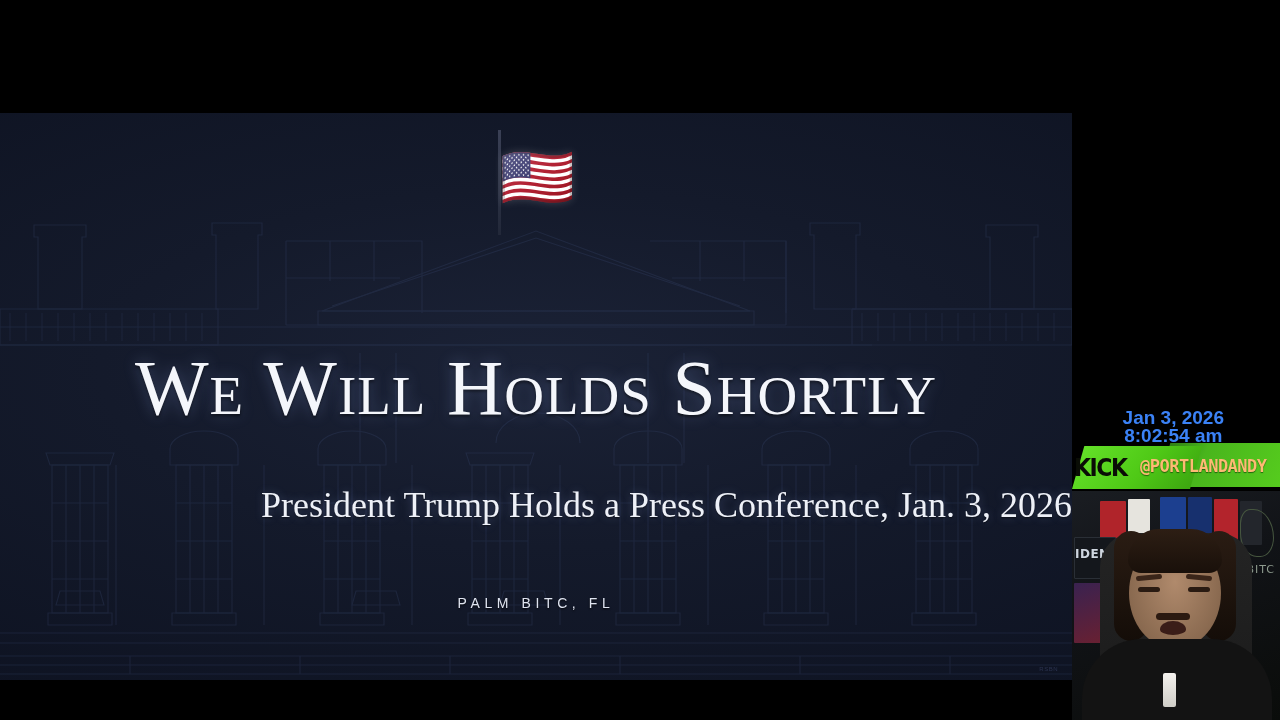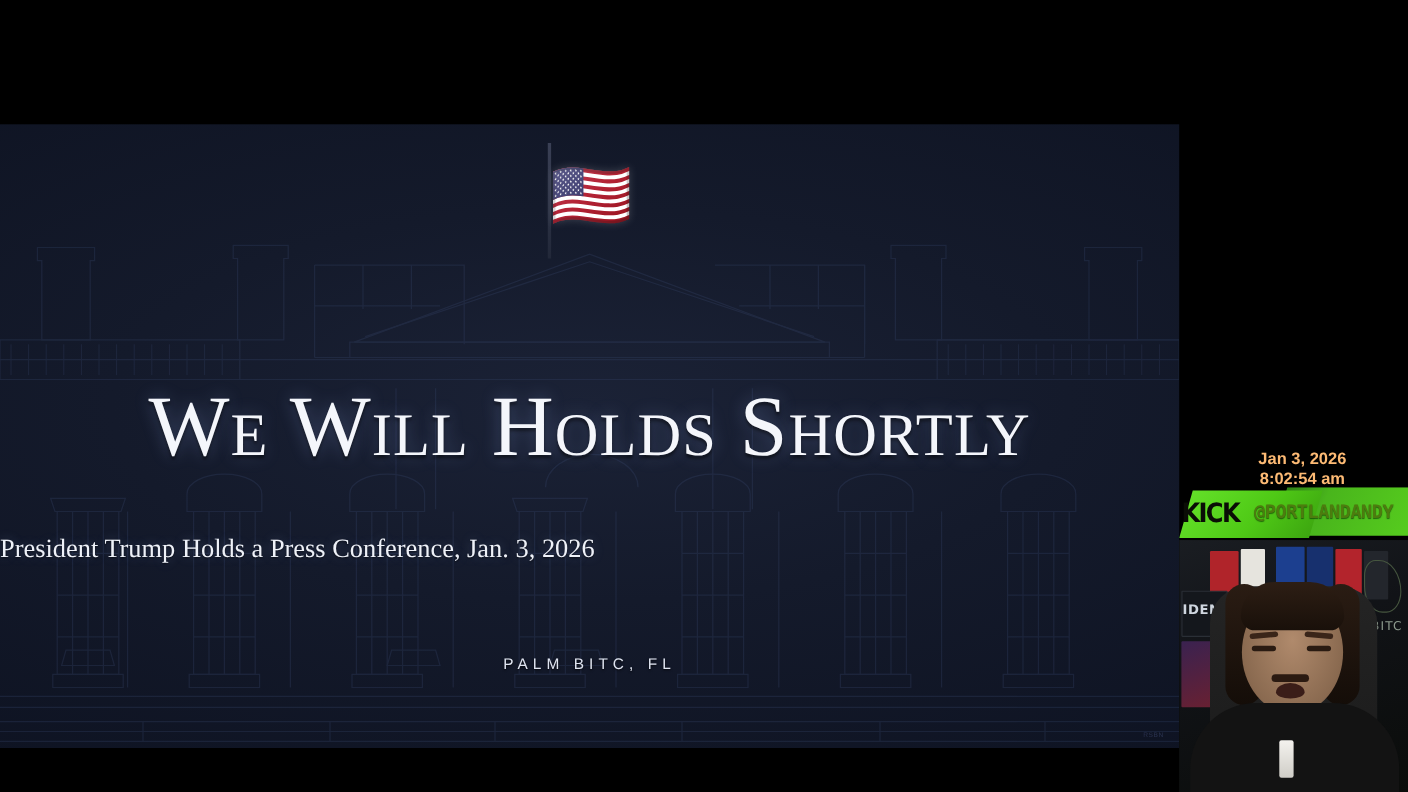--- a/index.html
+++ b/index.html
@@ -43,23 +43,23 @@
     font-family:"Liberation Serif", serif;
     font-size:78px; line-height:1;
     font-variant:small-caps;
     letter-spacing:1px;
     color:#f4f6fb;
     text-shadow:0 0 16px rgba(160,185,255,.30), 0 2px 3px rgba(0,0,0,.7);
     white-space:nowrap;
   }
   #subtitle{
     position:absolute; left:0; right:0; top:374px;
-    text-align:left;
+    text-align:right;
     font-family:"Liberation Serif", serif;
-    font-size:24px; line-height:1;
+    font-size:36px; line-height:1;
     color:#eef1f8;
     text-shadow:0 0 10px rgba(150,175,245,.28), 0 1px 2px rgba(0,0,0,.7);
     white-space:nowrap;
   }
   #location{
     position:absolute; left:0; right:0; top:483px;
     text-align:center;
     font-family:"Liberation Sans", sans-serif;
     font-size:14px; line-height:1; font-weight:400;
     letter-spacing:4.6px;
@@ -70,22 +70,22 @@
   #corner-mark{
     position:absolute; right:14px; bottom:8px;
     font-size:6px; letter-spacing:.5px;
     color:#2b3350;
   }
 
   
   #clock{
     position:absolute; right:56px; top:409px;
     width:auto; text-align:center;
-    color:#fdba74; font-weight:bold;
-    font-size:15px; line-height:18px;
+    color:#3b82f6; font-weight:bold;
+    font-size:19px; line-height:18px;
     text-shadow:0 1px 2px #000;
     z-index:6;
   }
 
   
   #kick-banner{
     position:absolute; left:1072px; top:443px; width:252px; height:48px;
     z-index:7; overflow:hidden;
   }
   #kick-left{
@@ -102,21 +102,21 @@
     position:absolute; left:2px; top:12px; width:68px;
     font-family:"DejaVu Sans", sans-serif;
     font-weight:bold; font-size:22px; letter-spacing:-1.5px;
     color:#0a0d06; z-index:2;
     transform:scaleY(1.1);
   }
   #kick-handle{
     position:absolute; left:68px; top:13px;
     font-family:"DejaVu Sans Mono", monospace;
     font-weight:bold; font-size:17px; letter-spacing:-.5px;
-    color:#4d7c0f; z-index:2; white-space:nowrap;
+    color:#fdba74; z-index:2; white-space:nowrap;
     text-shadow:0 1px 1px rgba(0,40,0,.6);
   }
 
   
   #webcam{
     position:absolute; left:1072px; top:491px; width:208px; height:229px;
     background:#0b0d0b; overflow:hidden; z-index:5;
   }
   .cam-bg{ position:absolute; left:0; top:0; width:100%; height:100%; }
   .poster{ position:absolute; border-radius:1px; }

